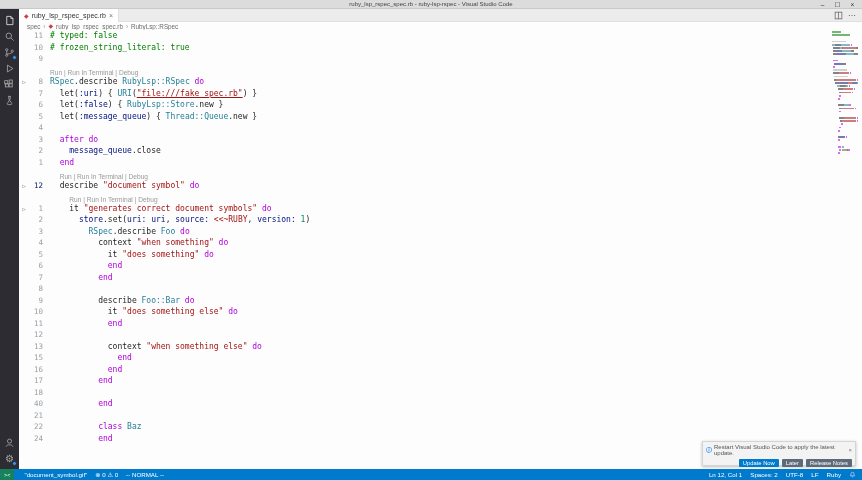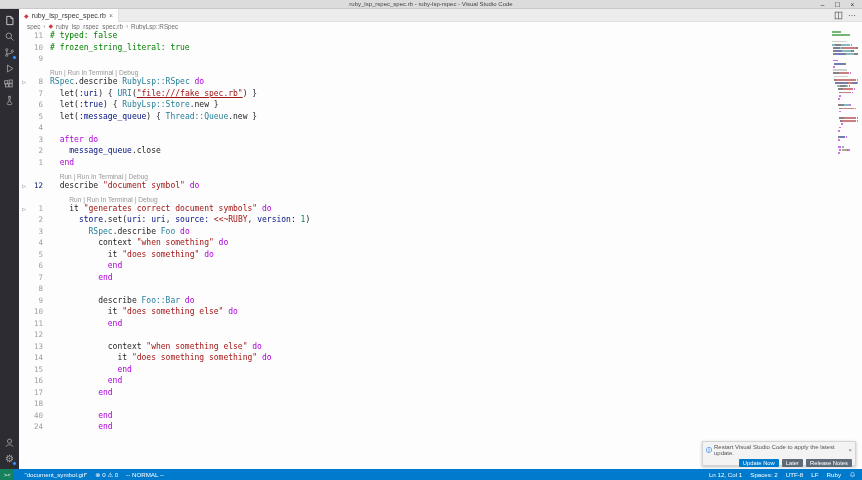--- a/index.html
+++ b/index.html
@@ -182,21 +182,21 @@
   </div>
 
   <div class="editor">
     <div>
         <div class="row"><span class="gicon"></span><span class="lnum">11</span><span class="code"><span class="tk-cmt"># typed: false</span></span></div>
         <div class="row"><span class="gicon"></span><span class="lnum">10</span><span class="code"><span class="tk-cmt"># frozen_string_literal: true</span></span></div>
         <div class="row"><span class="gicon"></span><span class="lnum">9</span><span class="code"></span></div>
         <div class="row lens"><span class="lenstext" style="padding-left: 0px;">Run | Run In Terminal | Debug</span></div>
         <div class="row"><span class="gicon">▷</span><span class="lnum">8</span><span class="code"><span class="tk-cls">RSpec</span><span class="tk-pln">.describe </span><span class="tk-cls">RubyLsp::RSpec</span><span class="tk-kw"> do</span></span></div>
         <div class="row"><span class="gicon"></span><span class="lnum">7</span><span class="code"><span class="tk-pln">  let(</span><span class="tk-sym">:uri</span><span class="tk-pln">) { </span><span class="tk-cls">URI</span><span class="tk-pln">(</span><span class="tk-link">"file:///fake_spec.rb"</span><span class="tk-pln">) }</span></span></div>
-        <div class="row"><span class="gicon"></span><span class="lnum">6</span><span class="code"><span class="tk-pln">  let(</span><span class="tk-sym">:true</span><span class="tk-pln">) { </span><span class="tk-cls">RubyLsp::Store</span><span class="tk-pln">.new }</span></span></div>
+        <div class="row"><span class="gicon"></span><span class="lnum">6</span><span class="code"><span class="tk-pln">  let(</span><span class="tk-sym">:false</span><span class="tk-pln">) { </span><span class="tk-cls">RubyLsp::Store</span><span class="tk-pln">.new }</span></span></div>
         <div class="row"><span class="gicon"></span><span class="lnum">5</span><span class="code"><span class="tk-pln">  let(</span><span class="tk-sym">:message_queue</span><span class="tk-pln">) { </span><span class="tk-cls">Thread::Queue</span><span class="tk-pln">.new }</span></span></div>
         <div class="row"><span class="gicon"></span><span class="lnum">4</span><span class="code"></span></div>
         <div class="row"><span class="gicon"></span><span class="lnum">3</span><span class="code"><span class="tk-pln">  </span><span class="tk-kw">after do</span></span></div>
         <div class="row"><span class="gicon"></span><span class="lnum">2</span><span class="code"><span class="tk-pln">    </span><span class="tk-sym">message_queue</span><span class="tk-pln">.close</span></span></div>
         <div class="row"><span class="gicon"></span><span class="lnum">1</span><span class="code"><span class="tk-pln">  </span><span class="tk-kw">end</span></span></div>
         <div class="row lens"><span class="lenstext" style="padding-left: 9.64px;">Run | Run In Terminal | Debug</span></div>
         <div class="row"><span class="gicon">▷</span><span class="lnum cur">12</span><span class="code"><span class="tk-pln">  describe </span><span class="tk-str">"document symbol"</span><span class="tk-kw"> do</span></span></div>
         <div class="row lens"><span class="lenstext" style="padding-left: 19.28px;">Run | Run In Terminal | Debug</span></div>
         <div class="row"><span class="gicon">▷</span><span class="lnum">1</span><span class="code"><span class="tk-pln">    it </span><span class="tk-str">"generates correct document symbols"</span><span class="tk-kw"> do</span></span></div>
         <div class="row"><span class="gicon"></span><span class="lnum">2</span><span class="code"><span class="tk-pln">      </span><span class="tk-sym">store</span><span class="tk-pln">.set(</span><span class="tk-sym">uri:</span><span class="tk-pln"> </span><span class="tk-sym">uri</span><span class="tk-pln">, </span><span class="tk-sym">source:</span><span class="tk-pln"> </span><span class="tk-str">&lt;&lt;~RUBY</span><span class="tk-pln">, </span><span class="tk-sym">version:</span><span class="tk-pln"> </span><span class="tk-num">1</span><span class="tk-pln">)</span></span></div>
@@ -204,26 +204,27 @@
         <div class="row"><span class="gicon"></span><span class="lnum">4</span><span class="code"><span class="tk-pln">          context </span><span class="tk-str">"when something"</span><span class="tk-kw"> do</span></span></div>
         <div class="row"><span class="gicon"></span><span class="lnum">5</span><span class="code"><span class="tk-pln">            it </span><span class="tk-str">"does something"</span><span class="tk-kw"> do</span></span></div>
         <div class="row"><span class="gicon"></span><span class="lnum">6</span><span class="code"><span class="tk-pln">            </span><span class="tk-kw">end</span></span></div>
         <div class="row"><span class="gicon"></span><span class="lnum">7</span><span class="code"><span class="tk-pln">          </span><span class="tk-kw">end</span></span></div>
         <div class="row"><span class="gicon"></span><span class="lnum">8</span><span class="code"></span></div>
         <div class="row"><span class="gicon"></span><span class="lnum">9</span><span class="code"><span class="tk-pln">          describe </span><span class="tk-cls">Foo::Bar</span><span class="tk-kw"> do</span></span></div>
         <div class="row"><span class="gicon"></span><span class="lnum">10</span><span class="code"><span class="tk-pln">            it </span><span class="tk-str">"does something else"</span><span class="tk-kw"> do</span></span></div>
         <div class="row"><span class="gicon"></span><span class="lnum">11</span><span class="code"><span class="tk-pln">            </span><span class="tk-kw">end</span></span></div>
         <div class="row"><span class="gicon"></span><span class="lnum">12</span><span class="code"></span></div>
         <div class="row"><span class="gicon"></span><span class="lnum">13</span><span class="code"><span class="tk-pln">            context </span><span class="tk-str">"when something else"</span><span class="tk-kw"> do</span></span></div>
-        <div class="row"><span class="gicon"></span><span class="lnum">14</span><span class="code"><span class="tk-pln">              it </span><span class="tk-str">"does something something"</span><span class="tk-kw"> do</span></span></div>
         <div class="row"><span class="gicon"></span><span class="lnum">15</span><span class="code"><span class="tk-pln">              </span><span class="tk-kw">end</span></span></div>
         <div class="row"><span class="gicon"></span><span class="lnum">16</span><span class="code"><span class="tk-pln">            </span><span class="tk-kw">end</span></span></div>
         <div class="row"><span class="gicon"></span><span class="lnum">17</span><span class="code"><span class="tk-pln">          </span><span class="tk-kw">end</span></span></div>
         <div class="row"><span class="gicon"></span><span class="lnum">18</span><span class="code"></span></div>
         <div class="row"><span class="gicon"></span><span class="lnum">40</span><span class="code"><span class="tk-pln">          </span><span class="tk-kw">end</span></span></div>
+        <div class="row"><span class="gicon"></span><span class="lnum">21</span><span class="code"></span></div>
+        <div class="row"><span class="gicon"></span><span class="lnum">22</span><span class="code"><span class="tk-pln">          </span><span class="tk-kw">class</span><span class="tk-pln"> </span><span class="tk-cls">Baz</span></span></div>
         <div class="row"><span class="gicon"></span><span class="lnum">24</span><span class="code"><span class="tk-pln">          </span><span class="tk-kw">end</span></span></div>
       </div>
   </div>
 
   <div class="minimap">
     <div>
         <div class="mrow">
           <span style="width: 8.68px; background: rgb(0, 128, 0); opacity: 0.55;"></span>
         </div>
         <div class="mrow">

